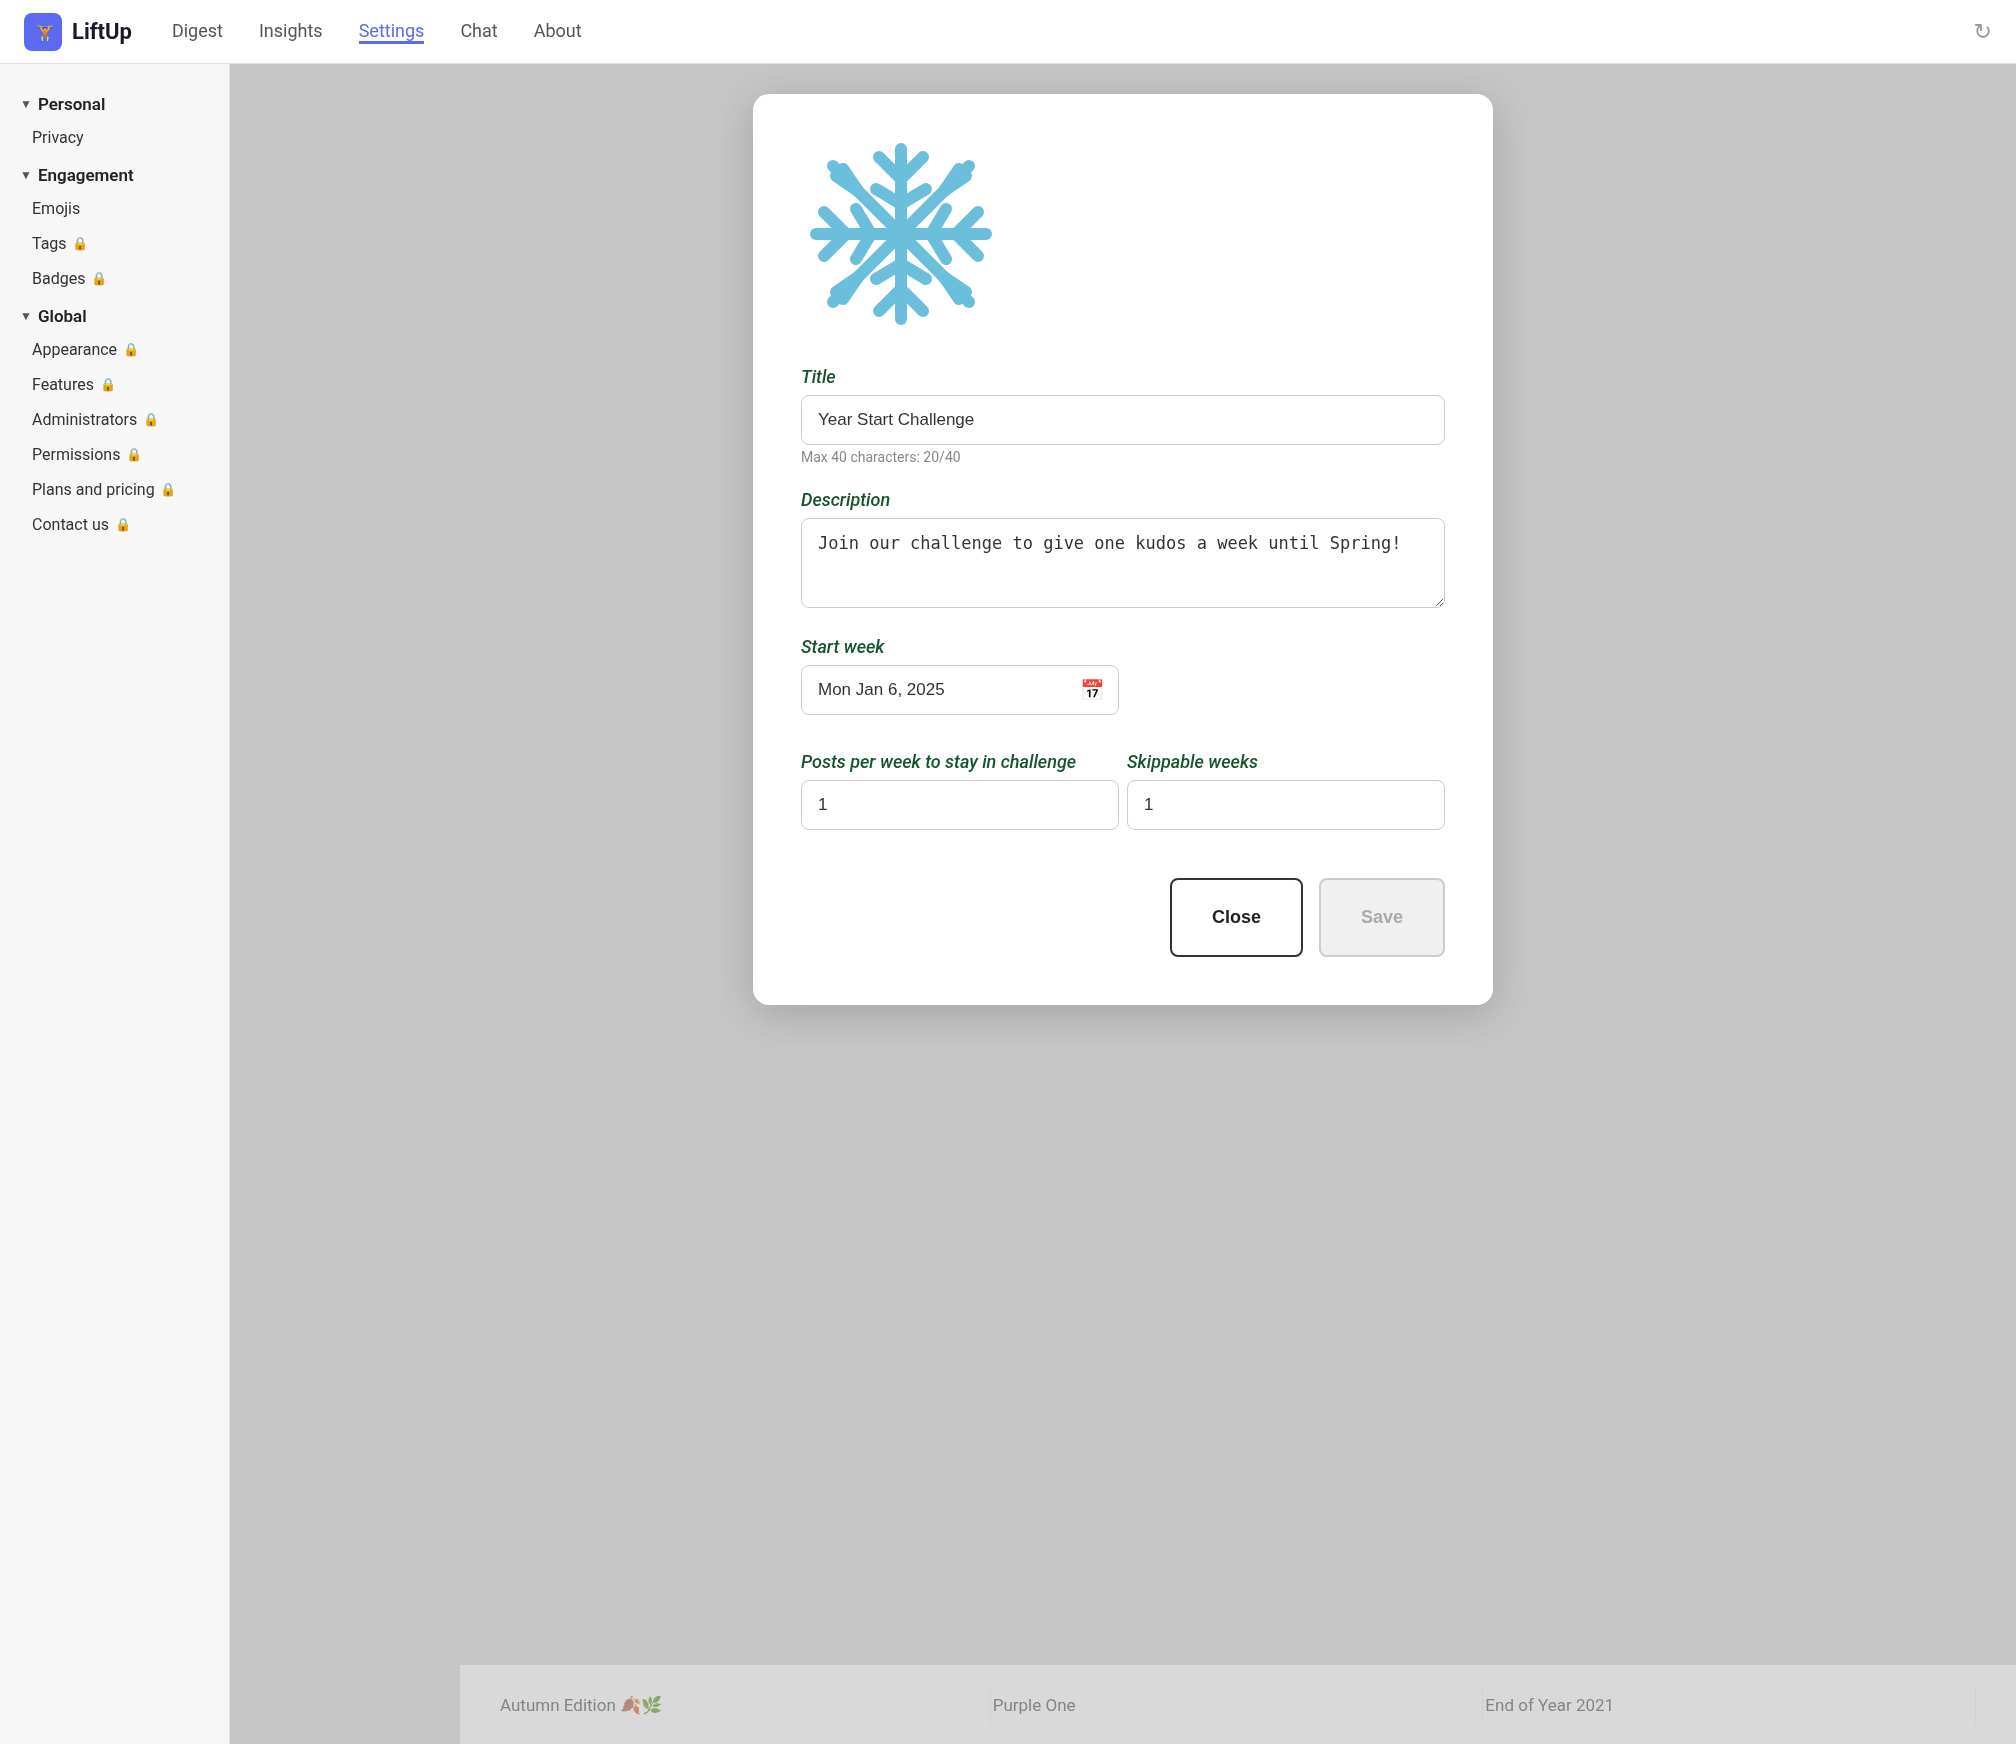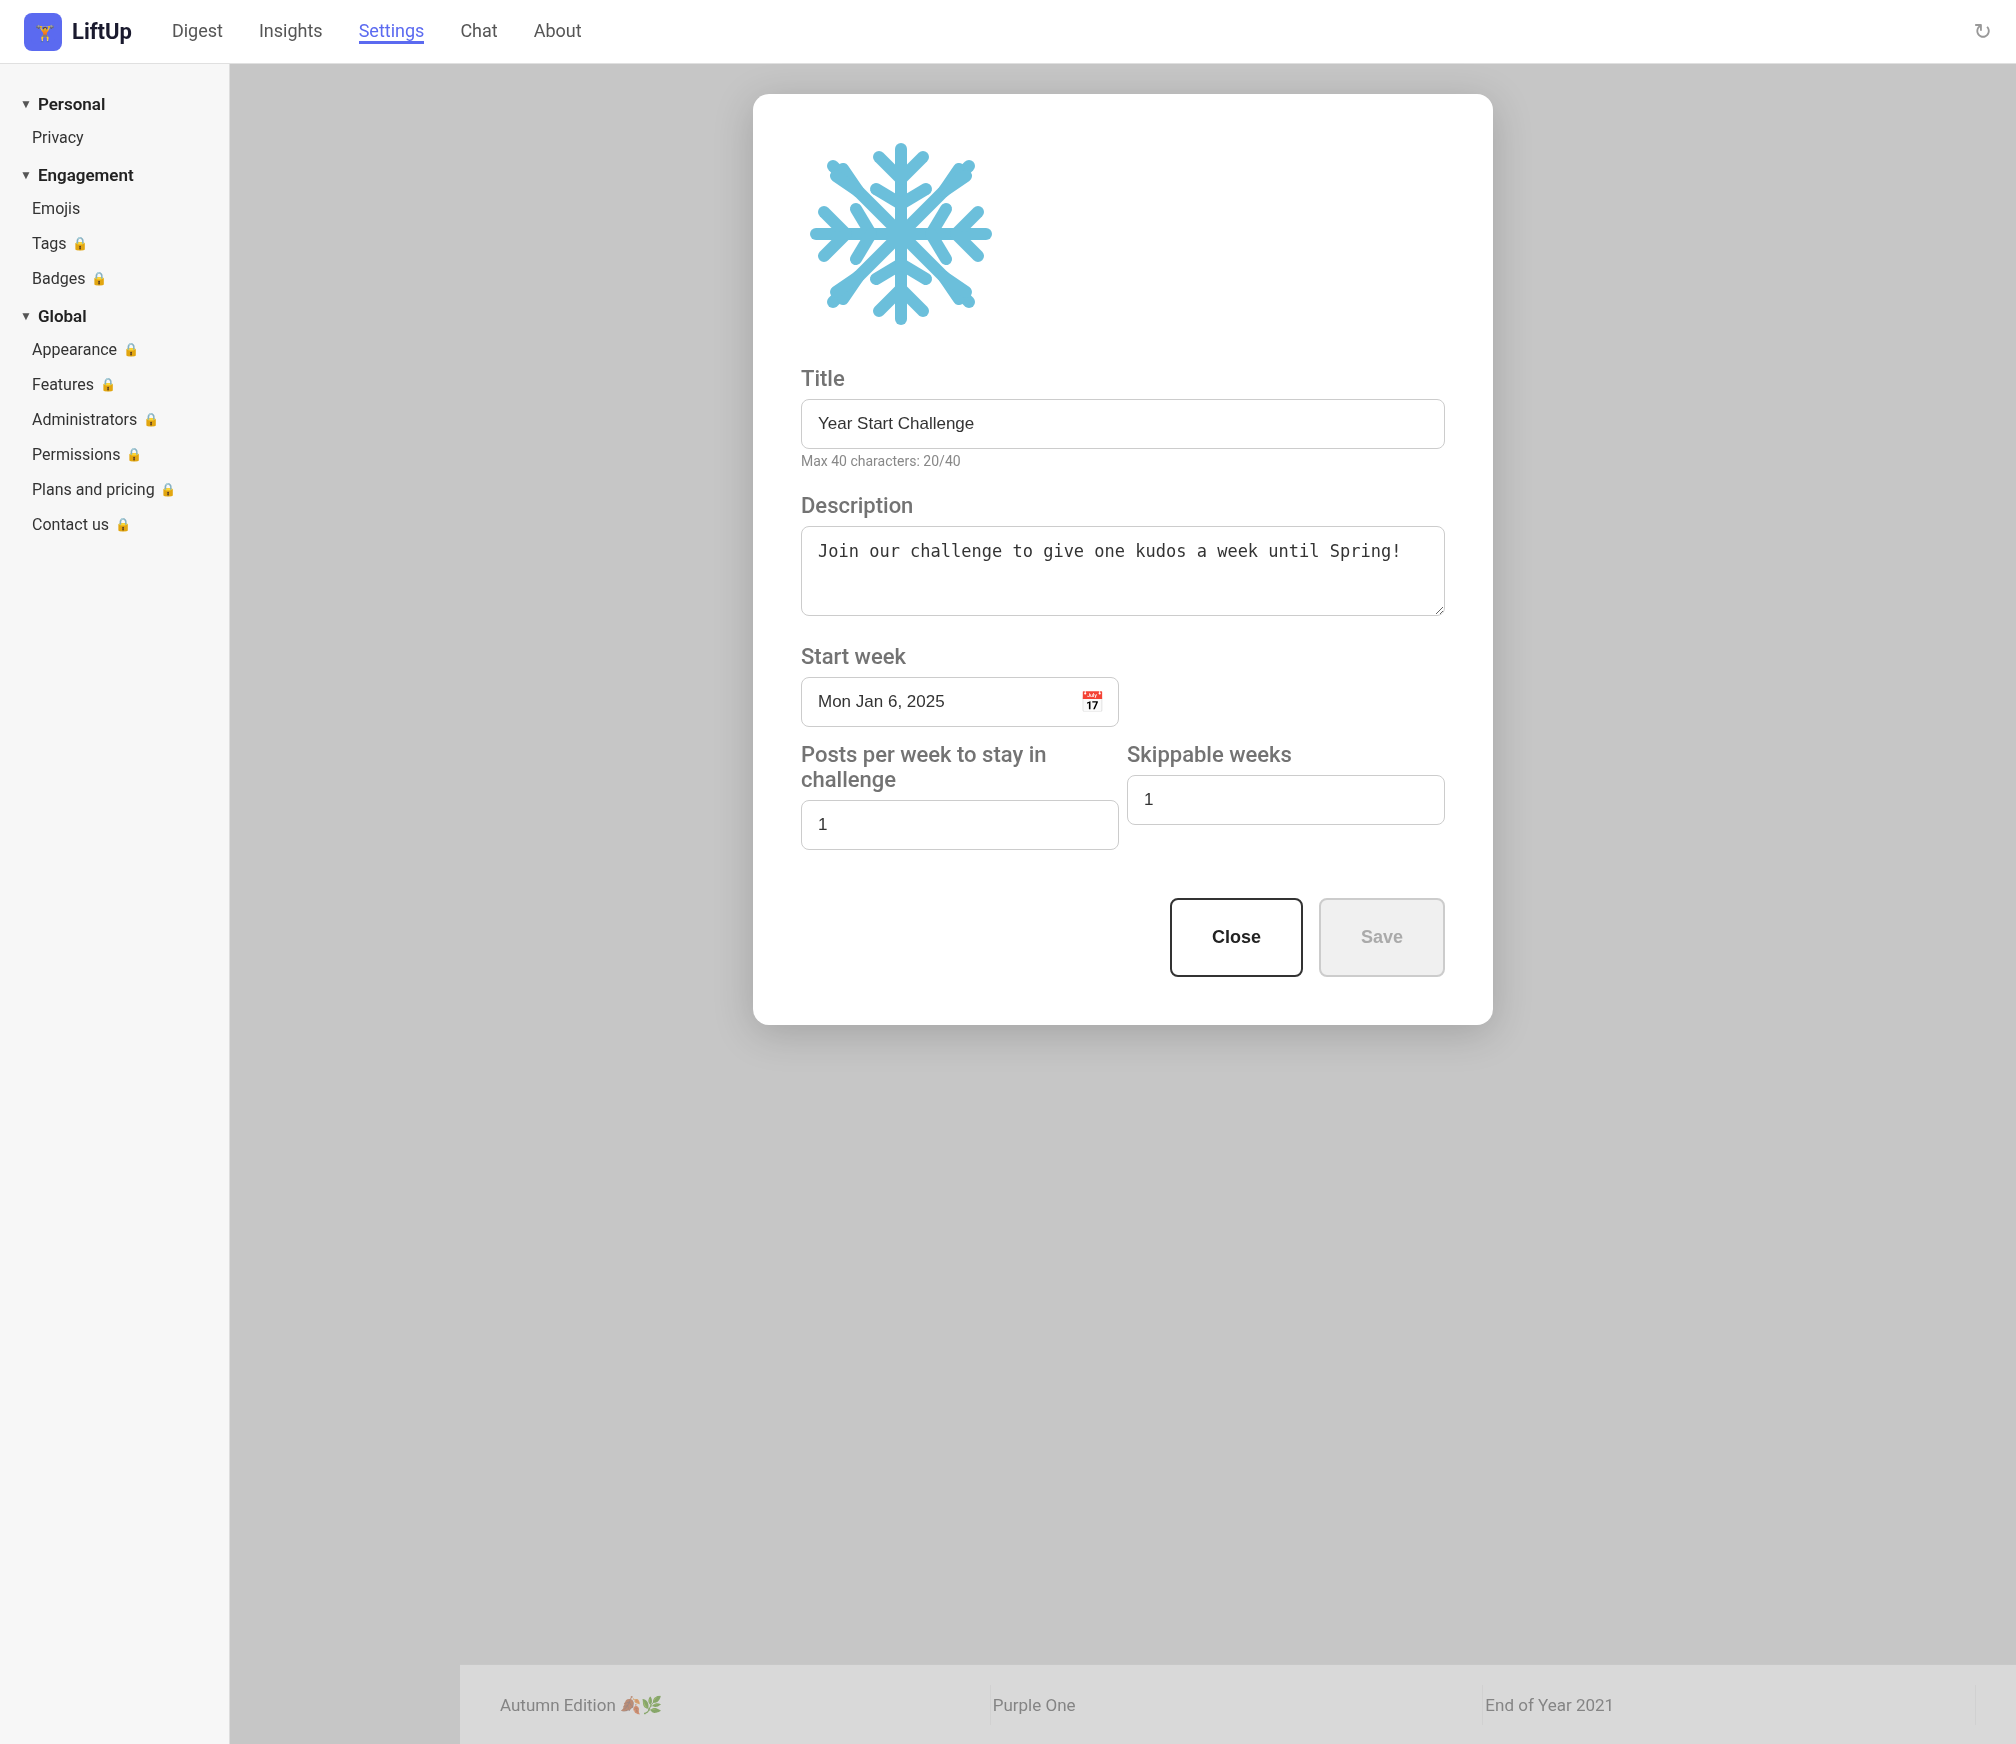--- a/index.html
+++ b/index.html
@@ -159,25 +159,26 @@
     .snowflake-svg {
       width: 200px;
       height: 200px;
     }
 
     .form-group {
       margin-bottom: 24px;
     }
 
     .form-label {
-      font-size: 22px;
+      font-size: 18px;
       font-weight: 500;
-      color: #737373;
+      color: #14532d;
       margin-bottom: 8px;
       display: block;
+      font-style: italic;
     }
 
     .form-input {
       width: 100%;
       border: 1.5px solid #ccc;
       border-radius: 8px;
       padding: 14px 16px;
       font-size: 17px;
       color: #333;
       outline: none;
@@ -200,21 +201,21 @@
       outline: none;
       background: #fff;
       resize: vertical;
       min-height: 90px;
     }
 
     .form-row {
       display: grid;
       grid-template-columns: 1fr 1fr;
       gap: 8px;
-      margin-bottom: 15px;
+      margin-bottom: 36px;
     }
 
     .form-group-inline {
       display: flex;
       flex-direction: column;
     }
 
     .input-with-icon {
       position: relative;
       display: flex;

